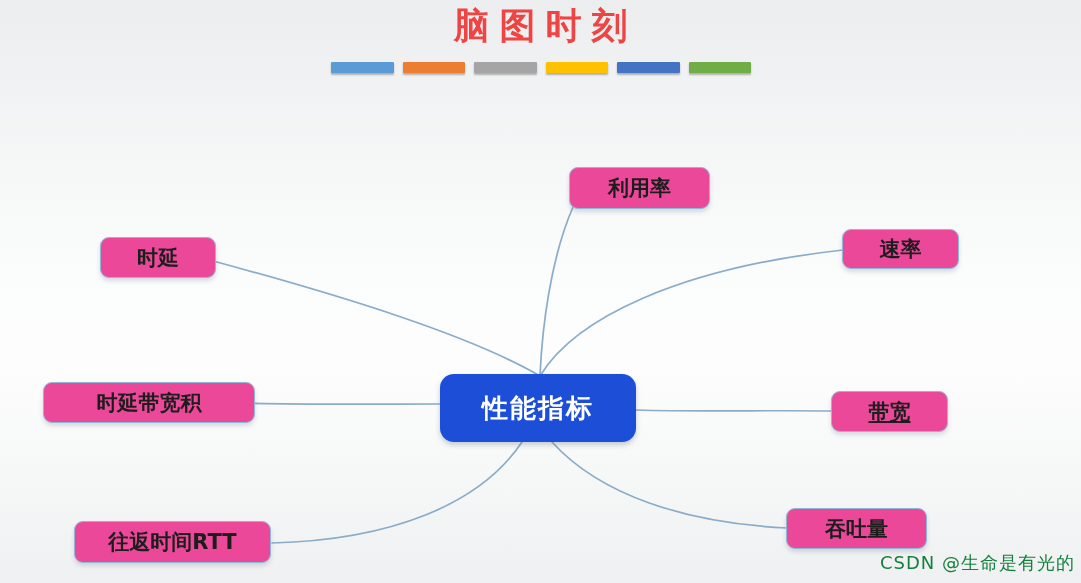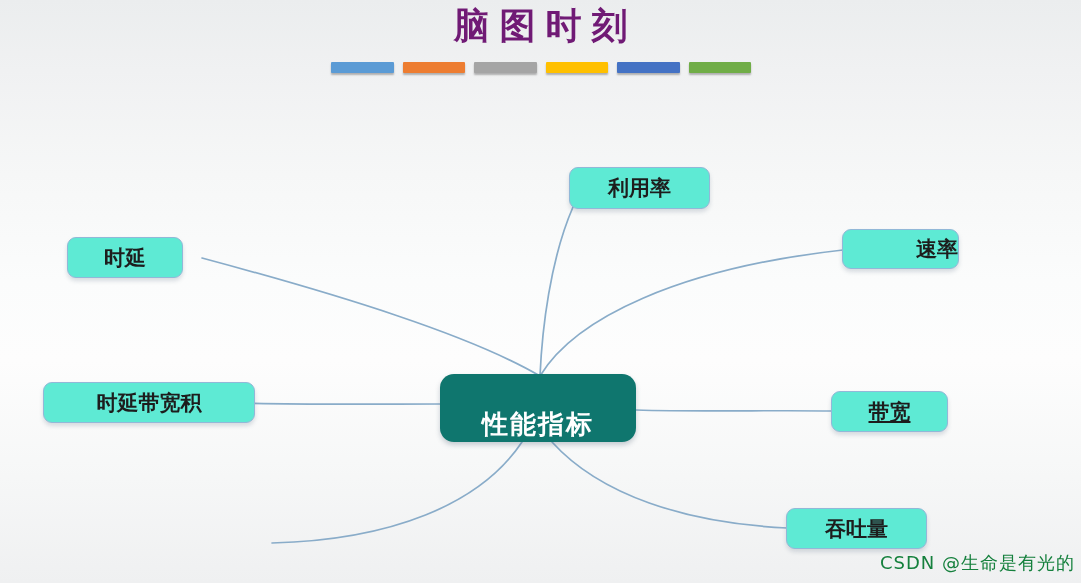--- a/index.html
+++ b/index.html
@@ -48,21 +48,21 @@
   svg.connectors path {
     fill: none;
     stroke: #89acc9;
     stroke-width: 1.7;
     stroke-linecap: round;
   }
 
   
   .node {
     position: absolute;
-    background: #5eead4;
+    background: #ec4899;
     border: 1.6px solid #92b8d8;
     border-radius: 9px;
     box-shadow: 0 3px 4px rgba(90,110,130,0.22);
     display: flex;
     align-items: center;
     justify-content: center;
     font-size: 21px;
     font-weight: 600;
     color: #1d1d1d;
     cursor: pointer;
@@ -75,42 +75,42 @@
     box-shadow: 0 3px 5px rgba(80,100,120,0.30);
     display: flex;
     align-items: center;
     justify-content: center;
     font-size: 26px;
     font-weight: 700;
     letter-spacing: 2px;
     cursor: pointer;
   }
   .n-liyonglu     { left: 569px; top: 167px; width: 141px; height: 42px; }
-  .n-sulu         { left: 842px; top: 229px; width: 117px; height: 40px; justify-content: flex-end; }
-  .n-shiyan       { left:  67px; top: 237px; width: 116px; height: 41px; }
+  .n-sulu         { left: 842px; top: 229px; width: 117px; height: 40px; }
+  .n-shiyan       { left:  100px; top: 237px; width: 116px; height: 41px; }
   .n-daikuan      { left: 831px; top: 391px; width: 117px; height: 41px; text-decoration: underline; }
   .n-shiyandkj    { left:  43px; top: 382px; width: 212px; height: 41px; }
   .n-wangfanrtt   { left:  74px; top: 521px; width: 197px; height: 42px; }
   .n-tuntuliang   { left: 786px; top: 508px; width: 141px; height: 41px; }
 
   
   .watermark {
     position: absolute;
     right: 6px; bottom: 8px;
     font-size: 18px;
     color: #15803d;
     letter-spacing: 1px;
   }
 </style>
 </head>
 <body>
 
 <div class="stage">
 
-  <div class="page-title" style="color: #701a75;">脑图时刻</div>
+  <div class="page-title" style="color: #ef4444;">脑图时刻</div>
   <div class="bars">
     <div class="bar" style="background: rgb(91, 155, 213);"></div>
     <div class="bar" style="background: rgb(237, 125, 49);"></div>
     <div class="bar" style="background: rgb(165, 165, 165);"></div>
     <div class="bar" style="background: rgb(255, 192, 0);"></div>
     <div class="bar" style="background: rgb(68, 114, 196);"></div>
     <div class="bar" style="background: rgb(112, 173, 71);"></div>
   </div>
 
   <svg class="connectors" viewBox="0 0 1081 583" aria-hidden="true">
@@ -128,26 +128,29 @@
   </div>
   <div class="node n-sulu">
     <span>速率</span>
   </div>
   <div class="node n-daikuan">
     <span>带宽</span>
   </div>
   <div class="node n-tuntuliang">
     <span>吞吐量</span>
   </div>
+  <div class="node n-wangfanrtt">
+    <span>往返时间RTT</span>
+  </div>
   <div class="node n-shiyandkj">
     <span>时延带宽积</span>
   </div>
   <div class="node n-shiyan">
     <span>时延</span>
   </div>
 
-  <div class="node-center" style="background: #0f766e; color: rgb(255, 255, 255); align-items: flex-end;">
+  <div class="node-center" style="background: #1d4ed8; color: rgb(255, 255, 255);">
     <span>性能指标</span>
   </div>
 
   <div class="watermark">CSDN @生命是有光的</div>
 
 </div>
 
 </body></html>

